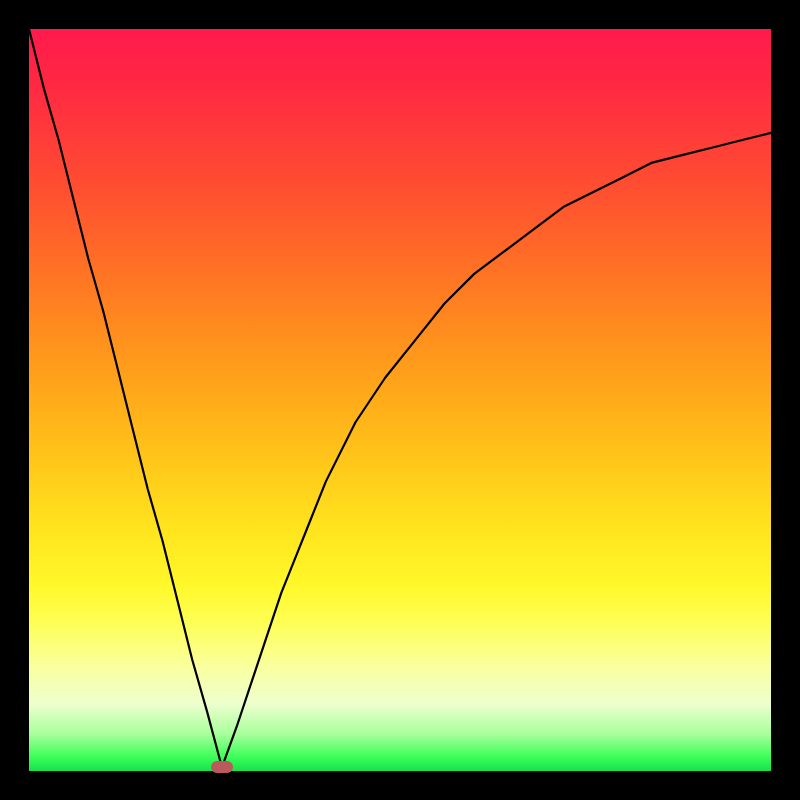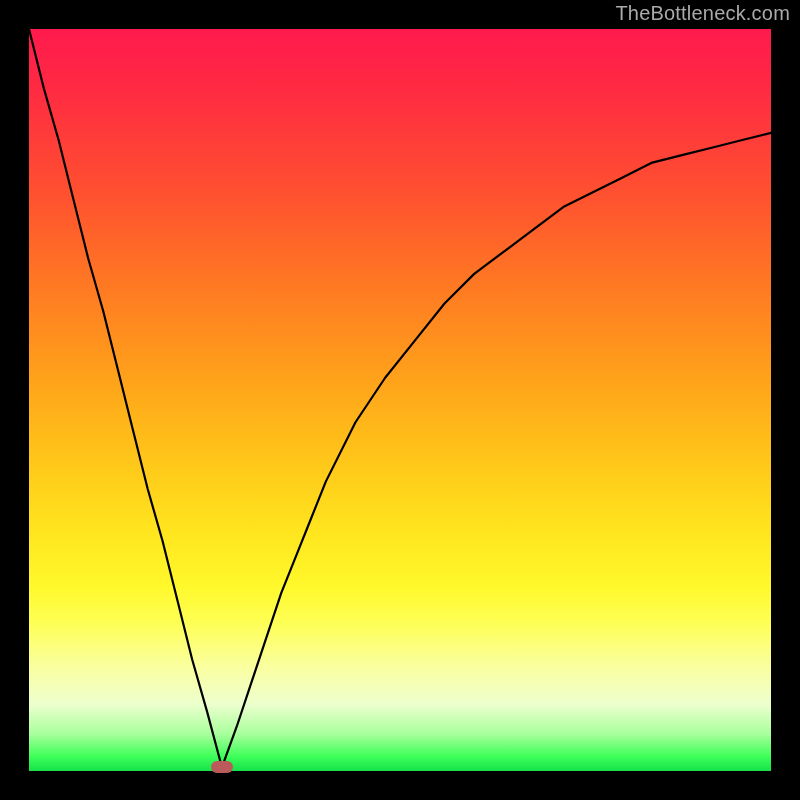--- a/index.html
+++ b/index.html
@@ -71,14 +71,13 @@
 </head>
 <body>
 
 <div class="frame">
   <div class="plot-area">
     <svg class="curve" viewBox="0 0 742 742" preserveAspectRatio="none">
       <path id="curve-path" fill="none" stroke="#000" stroke-width="2.2" stroke-linejoin="round" stroke-linecap="round" d="M0.00 0.00 L14.84 59.36 L29.68 111.30 L44.52 170.66 L59.36 230.02 L74.20 281.96 L89.04 341.32 L103.88 400.68 L118.72 460.04 L133.56 511.98 L148.40 571.34 L163.24 630.70 L178.08 682.64 L192.92 738.29 L207.76 697.48 L222.60 652.96 L237.44 608.44 L252.28 563.92 L267.12 526.82 L281.96 489.72 L296.80 452.62 L326.48 393.26 L356.16 348.74 L385.84 311.64 L415.52 274.54 L445.20 244.86 L474.88 222.60 L504.56 200.34 L534.24 178.08 L563.92 163.24 L593.60 148.40 L623.28 133.56 L652.96 126.14 L682.64 118.72 L712.32 111.30 L742.00 103.88"></path>
     </svg>
     <div id="min-marker" class="marker" style="left: 192.92px; top: 738.29px;"></div>
   </div>
-  <div class="watermark">TheBottleneck.com</div>
 </div>
 
 </body></html>

